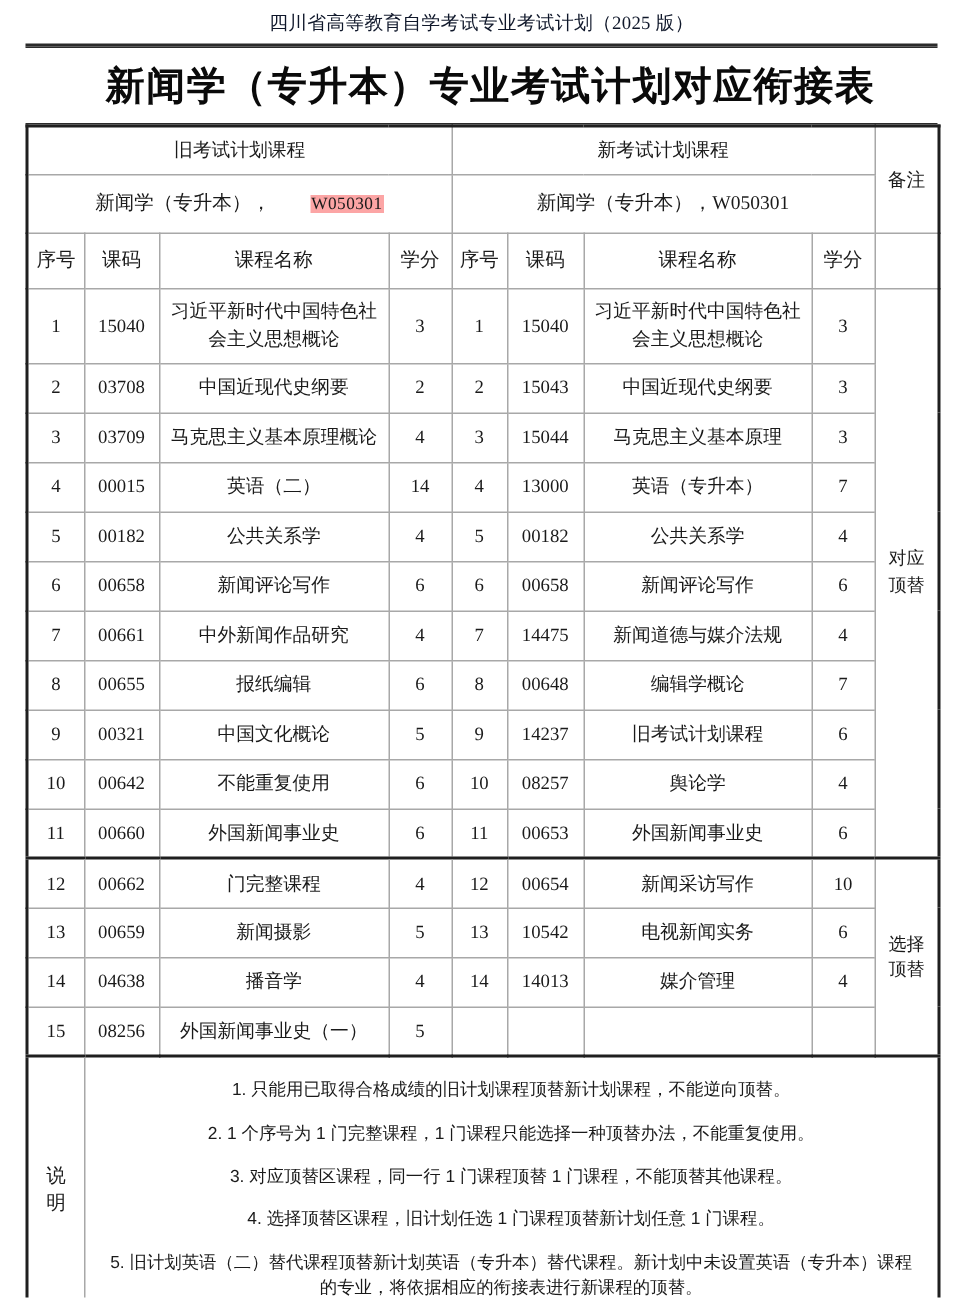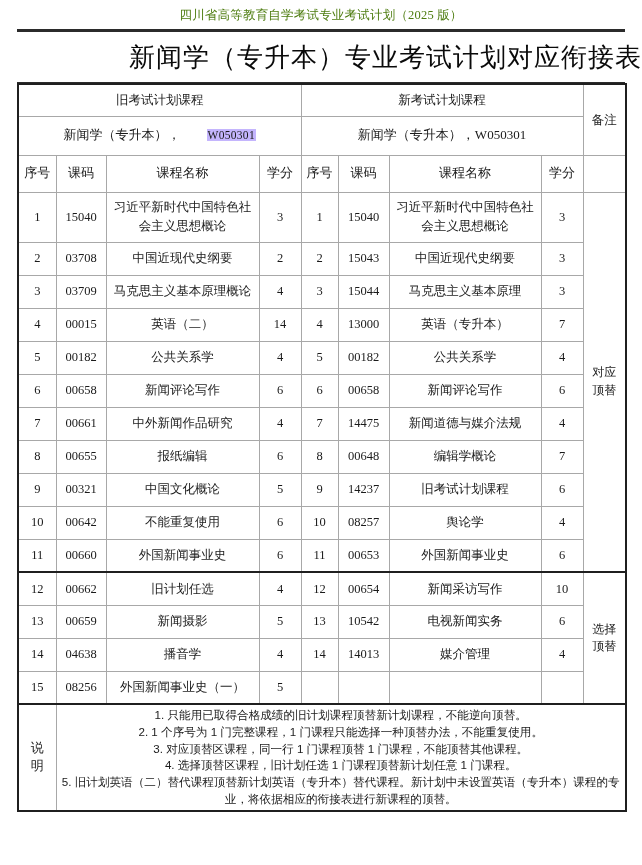--- a/index.html
+++ b/index.html
@@ -20,33 +20,33 @@
     height: 865px;
     box-sizing: border-box;
   }
 
   
   .doc-header {
     text-align: center;
     font-size: 12.5px;
     letter-spacing: 0.2px;
     padding-top: 7px;
-    color: #4d7c0f;
+    color: #0f172a;
   }
   .rule-double {
     margin: 5px 17px 0 17px;
     border-top: 2px solid #2b2b2b;
     border-bottom: 1px solid #2b2b2b;
     height: 2px;
     box-sizing: border-box;
   }
   .doc-title {
-    text-align: right;
+    text-align: center;
     font-size: 26px;
-    font-weight: normal;
+    font-weight: bold;
     letter-spacing: 1px;
     padding: 8px 0 7px 12px;
     color: #0a0a0a;
     font-family: "Liberation Serif", "DejaVu Serif", serif;
   }
   .rule-single {
     margin: 0 17px 0 17px;
     border-top: 1px solid #2b2b2b;
   }
 
@@ -106,21 +106,21 @@
   .sep-top td { border-top: 2px solid #1f1f1f !important; }
   td.remark {
     font-size: 12px;
     line-height: 1.7;
     border-left: 1px solid #a8a8a8;
   }
   td.remark-a { border-bottom: 2px solid #1f1f1f !important; margin-top: 14px; }
   td.remark-b { }
 
   .hl {
-    background: #c4b5fd;
+    background: #fca5a5;
     color: #1a1a1a;
     padding: 0 1px;
     margin-left: 26px;
   }
   .code-inline { font-size: 11.5px; letter-spacing: 0.3px; }
 
   
   .notes-row td { border-top: 2px solid #1f1f1f !important; }
   td.notes-label {
     font-size: 13px;
@@ -131,21 +131,21 @@
   td.notes-body {
     text-align: left;
     vertical-align: top;
     padding: 12px 6px 12px 8px;
     font-family: "Liberation Sans", "DejaVu Sans", sans-serif;
     font-size: 11.6px;
     line-height: 1.95;
     font-weight: bold;
     color: #222;
   }
-  td.notes-body p { margin: 0; }
+  td.notes-body p { margin: 12px; }
   .notes-label span { display: block; }
 </style>
 </head>
 <body>
 
 <div class="page">
 
   <div class="doc-header">四川省高等教育自学考试专业考试计划（2025 版）</div>
   <div class="rule-double"></div>
   <div class="doc-title">新闻学（专升本）专业考试计划对应衔接表</div>
@@ -296,21 +296,21 @@
             <td class="cname">外国新闻事业史</td>
             <td class="num">6</td>
             <td class="num">11</td>
             <td class="code">00653</td>
             <td class="cname">外国新闻事业史</td>
             <td class="num">6</td>
           </tr>
           <tr class="datarow sep-top">
             <td class="num">12</td>
             <td class="code">00662</td>
-            <td class="cname">旧计划任选</td>
+            <td class="cname">门完整课程</td>
             <td class="num">4</td>
             <td class="num">12</td>
             <td class="code">00654</td>
             <td class="cname">新闻采访写作</td>
             <td class="num">10</td>
             <td class="remark remark-b" rowspan="4">选择顶替</td>
           </tr>
           <tr class="datarow">
             <td class="num">13</td>
             <td class="code">00659</td>

